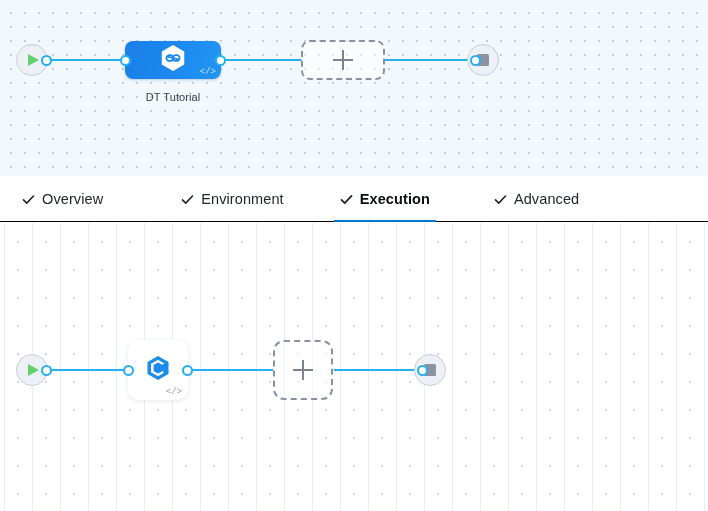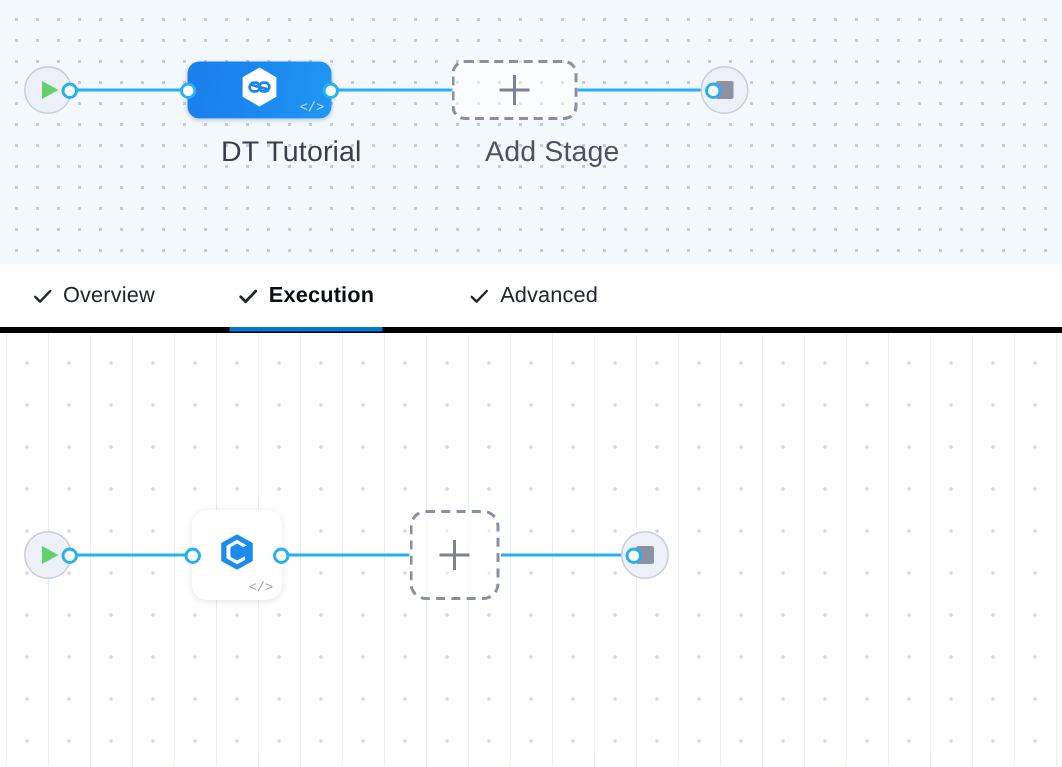--- a/index.html
+++ b/index.html
@@ -38,21 +38,21 @@
   }
 
   
   .tab-bar {
     position: absolute;
     left: 0;
     top: 176px;
     width: 708px;
     height: 46px;
     background: #ffffff;
-    border-bottom: 4px solid #000000;
+    border-bottom: 1px solid #000000;
     display: flex;
     align-items: center;
     box-sizing: border-box;
   }
   .tab {
     display: flex;
     align-items: center;
     gap: 7px;
     height: 46px;
     box-sizing: border-box;
@@ -229,22 +229,22 @@
     content: "";
     position: absolute;
     background: #7d8293;
   }
   .plus::before { left: 9px; top: 0;  width: 2px;  height: 20px; }
   .plus::after  { top: 9px;  left: 0; height: 2px; width: 20px; }
 
   
   .caption {
     position: absolute;
-    text-align: right;
-    font-size: 19px;
+    text-align: center;
+    font-size: 11px;
     color: #383e4a;
     white-space: nowrap;
     letter-spacing: 0.1px;
   }
   .caption.muted { color: #4c525e; }
 </style>
 </head>
 <body>
 
 <div class="app">
@@ -276,21 +276,20 @@
         </span>
         <span class="code-badge">&lt;/&gt;</span>
       </div>
       <div class="port" style="left:120px; top:54.5px;"></div>
       <div class="port" style="left:215px; top:54.5px;"></div>
       <div class="caption" style="left:105px; top:91px; width:136px;">DT Tutorial</div>
 
       <div class="add-node stage-add" style="left:301px; top:40px;">
         <span class="plus"></span>
       </div>
-      <div class="caption muted" style="left:273px; top:91px; width:140px;">Add Stage</div>
 
       <div class="terminal" style="left:467px; top:44px;">
         <span class="stop-sq"></span>
       </div>
       <div class="port" style="left:470px; top:54.5px;"></div>
 
     </div>
   </div>
 
   <div class="tab-bar">
@@ -298,20 +297,28 @@
     <div class="tab" style="margin-left:16px;">
       <span class="check">
         <svg width="13" height="13" viewBox="0 0 14 14" aria-hidden="true">
           <path d="M1.6 7.4 L5.1 10.9 L12.4 3.2" fill="none" stroke="currentColor" stroke-width="1.7" stroke-linecap="round" stroke-linejoin="round"></path>
         </svg>
       </span>
       <span class="tab-label">Overview</span>
     </div>
 
 
+    <div class="tab" style="margin-left:66px;">
+      <span class="check">
+        <svg width="13" height="13" viewBox="0 0 14 14" aria-hidden="true">
+          <path d="M1.6 7.4 L5.1 10.9 L12.4 3.2" fill="none" stroke="currentColor" stroke-width="1.7" stroke-linecap="round" stroke-linejoin="round"></path>
+        </svg>
+      </span>
+      <span class="tab-label">Environment</span>
+    </div>
 
     <div class="tab active" style="margin-left:44px;">
       <span class="check">
         <svg width="13" height="13" viewBox="0 0 14 14" aria-hidden="true">
           <path d="M1.6 7.4 L5.1 10.9 L12.4 3.2" fill="none" stroke="currentColor" stroke-width="2" stroke-linecap="round" stroke-linejoin="round"></path>
         </svg>
       </span>
       <span class="tab-label">Execution</span>
     </div>
 

